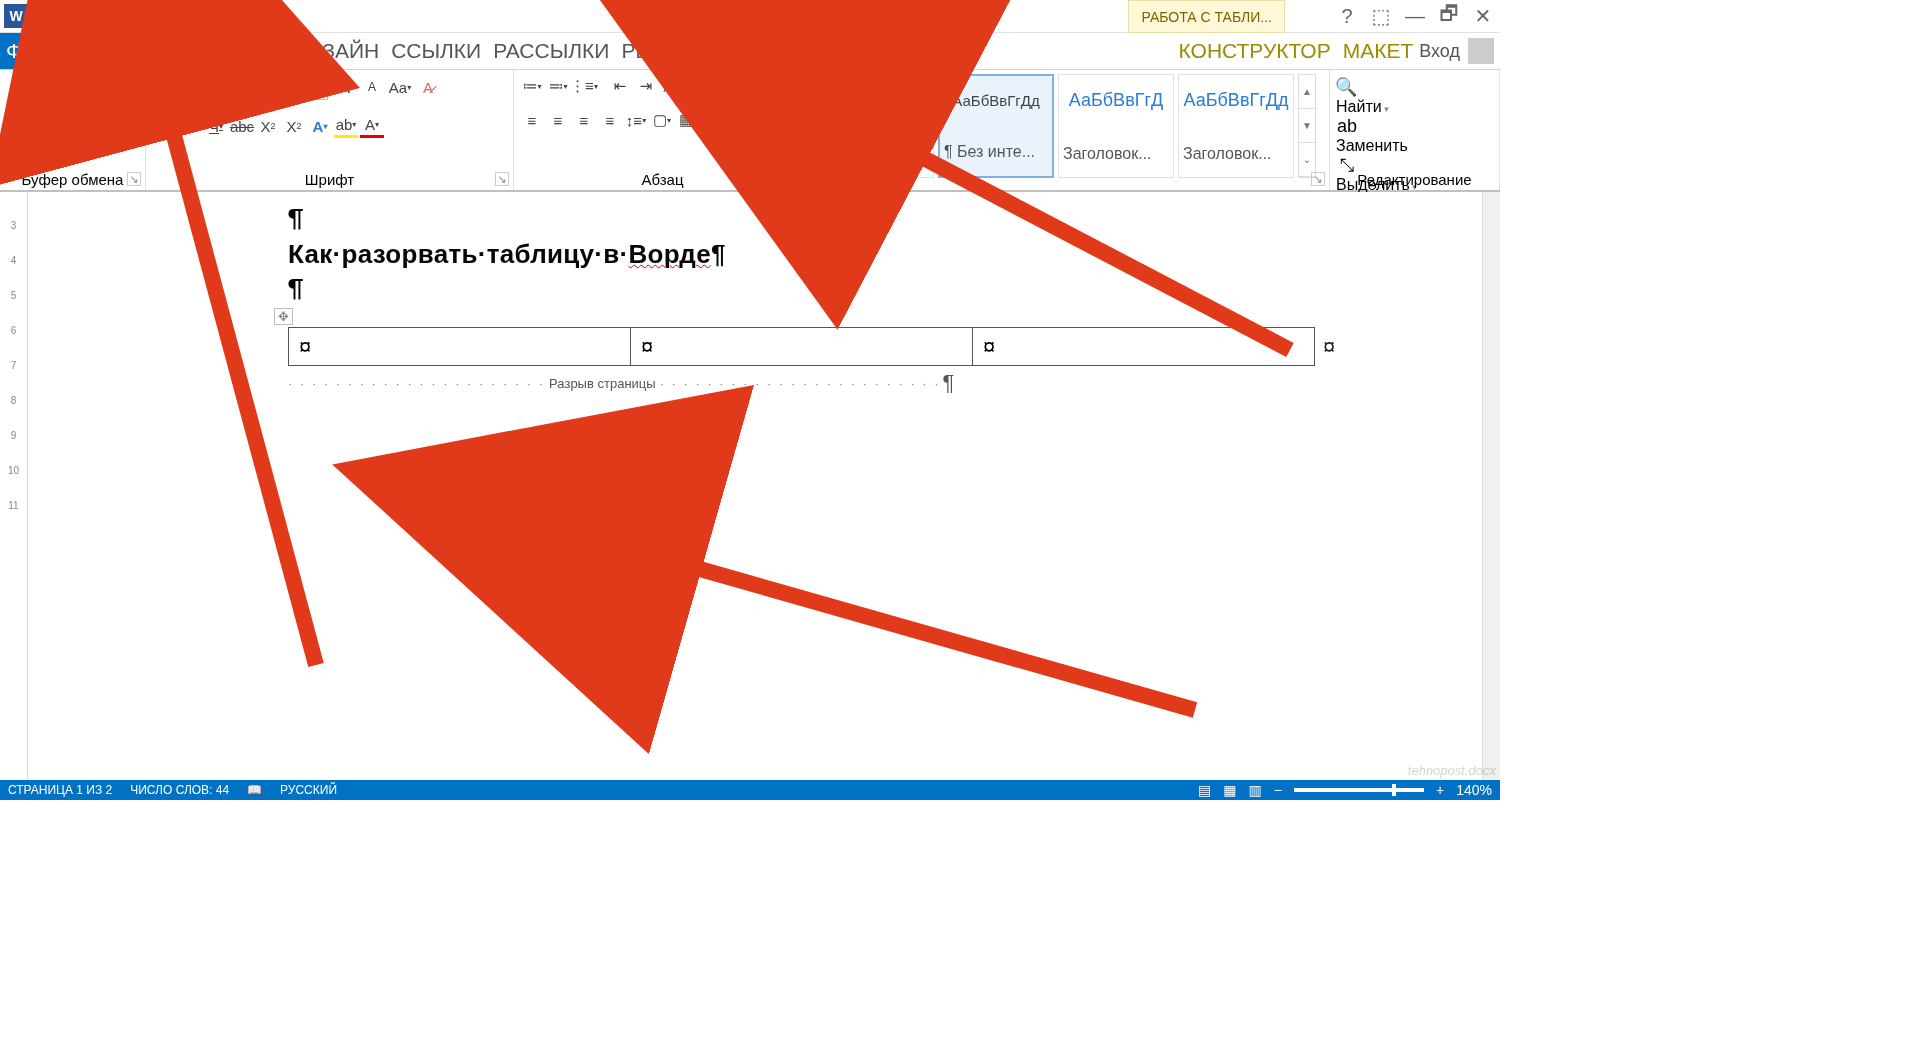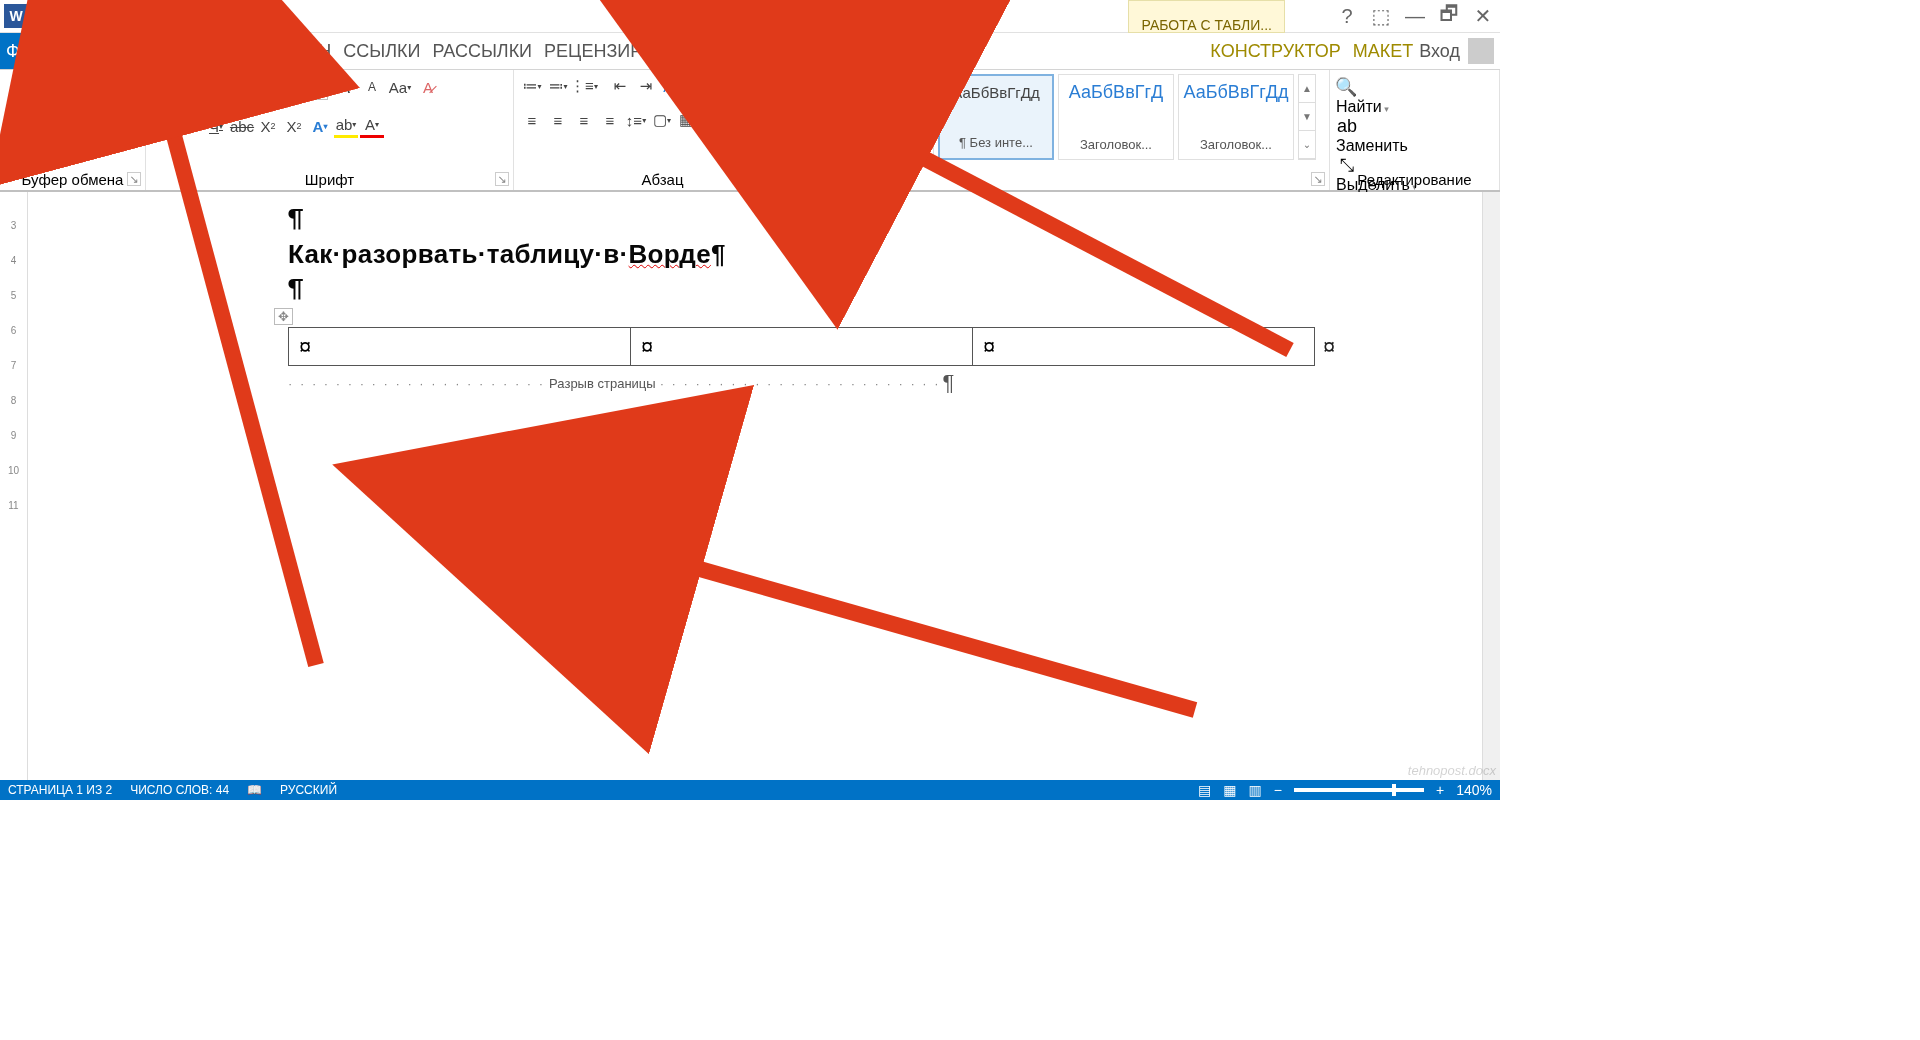--- a/index.html
+++ b/index.html
@@ -4,27 +4,27 @@
 <style>
 * { margin: 0; padding: 0; box-sizing: border-box; font-family: "Segoe UI", Tahoma, sans-serif; }
 body { background: #fff; width: 1500px; height: 800px; overflow: hidden; position: relative; }
 
 
 .titlebar { height: 33px; background: #fff; display: flex; align-items: center; border-bottom: 1px solid #e1e1e1; position: relative; }
 .qat { display: flex; align-items: center; padding-left: 4px; gap: 0; }
 .qat-item { width: 28px; height: 28px; display: flex; align-items: center; justify-content: center; font-size: 18px; color: #0067b4; cursor: default; }
 .word-icon { width: 24px; height: 24px; background: #2b579a; color: #fff; display: flex; align-items: center; justify-content: center; font-weight: bold; font-size: 14px; margin-right: 4px; }
 .title-center { position: absolute; left: 50%; transform: translateX(-50%); font-size: 15px; color: #777; }
-.contextual-tab-title { position: absolute; right: 215px; top: 0; height: 33px; line-height: 33px; padding: 8px 12px; background: #fff8d8; color: #7a6500; font-size: 14px; border: 1px solid #e6dfa8; }
+.contextual-tab-title { position: absolute; right: 215px; top: 0; height: 33px; line-height: 33px; padding: 0 12px; background: #fff8d8; color: #7a6500; font-size: 14px; border: 1px solid #e6dfa8; }
 .win-controls { position: absolute; right: 0; display: flex; align-items: center; gap: 0; }
 .win-btn { width: 34px; height: 33px; display: flex; align-items: center; justify-content: center; font-size: 20px; color: #666; }
 
 
 .ribbon-tabs { height: 37px; background: #fff; display: flex; align-items: stretch; border-bottom: 1px solid #d4d4d4; position: relative; }
-.tab { padding: 0 6px; display: flex; align-items: center; font-size: 18px; color: #555; cursor: default; white-space: nowrap; }
+.tab { padding: 0 6px; display: flex; align-items: center; font-size: 21px; color: #555; cursor: default; white-space: nowrap; }
 .tab.file { background: #0072c6; color: #fff; }
 .tab.active { color: #0072c6; border: 1px solid #d4d4d4; border-bottom: 1px solid #fff; background: #fff; margin-bottom: -1px; }
 .tab.contextual { color: #9e8a00; }
 .spacer { flex: 1; }
 .signin-area { display: flex; align-items: center; padding-right: 6px; gap: 8px; }
 .signin { font-size: 18px; color: #555; }
 .avatar { width: 26px; height: 26px; background: #ccc; }
 
 
 .ribbon { height: 122px; background: #fff; display: flex; border-bottom: 2px solid #c0c0c0; }
@@ -51,25 +51,25 @@
 .strike { text-decoration: line-through; }
 .font-color-bar { border-bottom: 3px solid #e00; padding-bottom: 1px; }
 .highlight-bar { border-bottom: 3px solid #ffeb00; padding-bottom: 1px; }
 .text-effects { color: #2a7dd4; font-weight: bold; }
 
 .para-group .row { display: flex; gap: 2px; align-items: center; }
 .pmark { background: #dbe9f5; border: 1px solid #99c0e0; }
 
 .styles-group { flex: 0 0 auto; }
 .styles-gallery { display: flex; gap: 4px; }
-.style-item { width: 116px; height: 86px; border: 1px solid #e0e0e0; display: flex; flex-direction: column; align-items: center; justify-content: center; gap: 6px; font-size: 13px; padding: 4px; }
+.style-item { width: 116px; height: 104px; border: 1px solid #e0e0e0; display: flex; flex-direction: column; align-items: center; justify-content: center; gap: 6px; font-size: 13px; padding: 4px; }
 .style-item.selected { border: 2px solid #7fb2e0; background: #eaf3fb; }
 .style-preview { font-size: 15px; color: #444; }
 .style-preview.heading { color: #2a7dd4; font-size: 18px; }
-.style-name { font-size: 13px; color: #555; white-space: nowrap; overflow: hidden; text-overflow: ellipsis; width: 100%; text-align: center; margin-top: 28px; }
+.style-name { font-size: 16px; color: #555; white-space: nowrap; overflow: hidden; text-overflow: ellipsis; width: 100%; text-align: left; margin-top: 28px; }
 .gallery-ctrls { width: 18px; display: flex; flex-direction: column; border: 1px solid #ddd; }
 .gallery-ctrls div { flex: 1; display: flex; align-items: center; justify-content: center; font-size: 10px; color: #777; border-bottom: 1px solid #ddd; }
 .edit-icon { width: 22px; display: flex; align-items: center; justify-content: center; font-size: 18px; }
 
 
 .doc-area { position: absolute; top: 192px; left: 0; right: 0; bottom: 20px; background: #fff; display: flex; }
 .ruler-v { width: 28px; background: #fff; border-right: 1px solid #ddd; display: flex; flex-direction: column; align-items: center; font-size: 10px; color: #888; padding-top: 4px; gap: 24px; position: relative; }
 .ruler-v .tick { writing-mode: horizontal-tb; }
 .page { flex: 1; background: #fff; position: relative; padding: 10px 0 0 80px; }
 .para { font-family: Calibri, sans-serif; font-size: 26px; color: #070707; line-height: 1.35; letter-spacing: 0.3px; }

